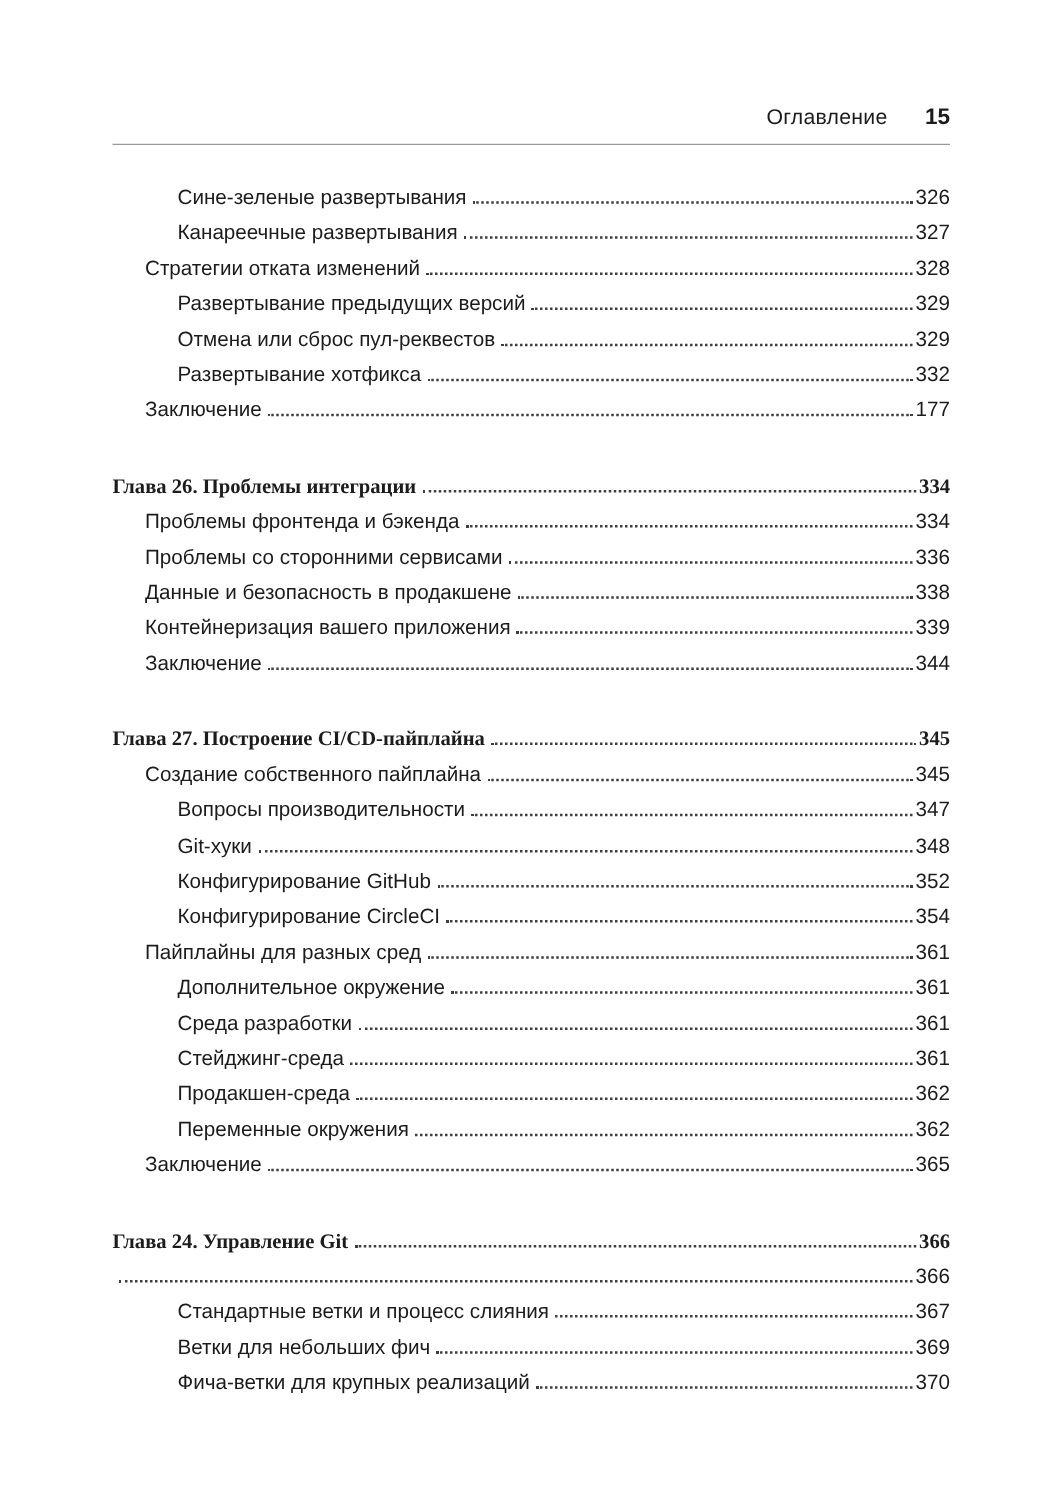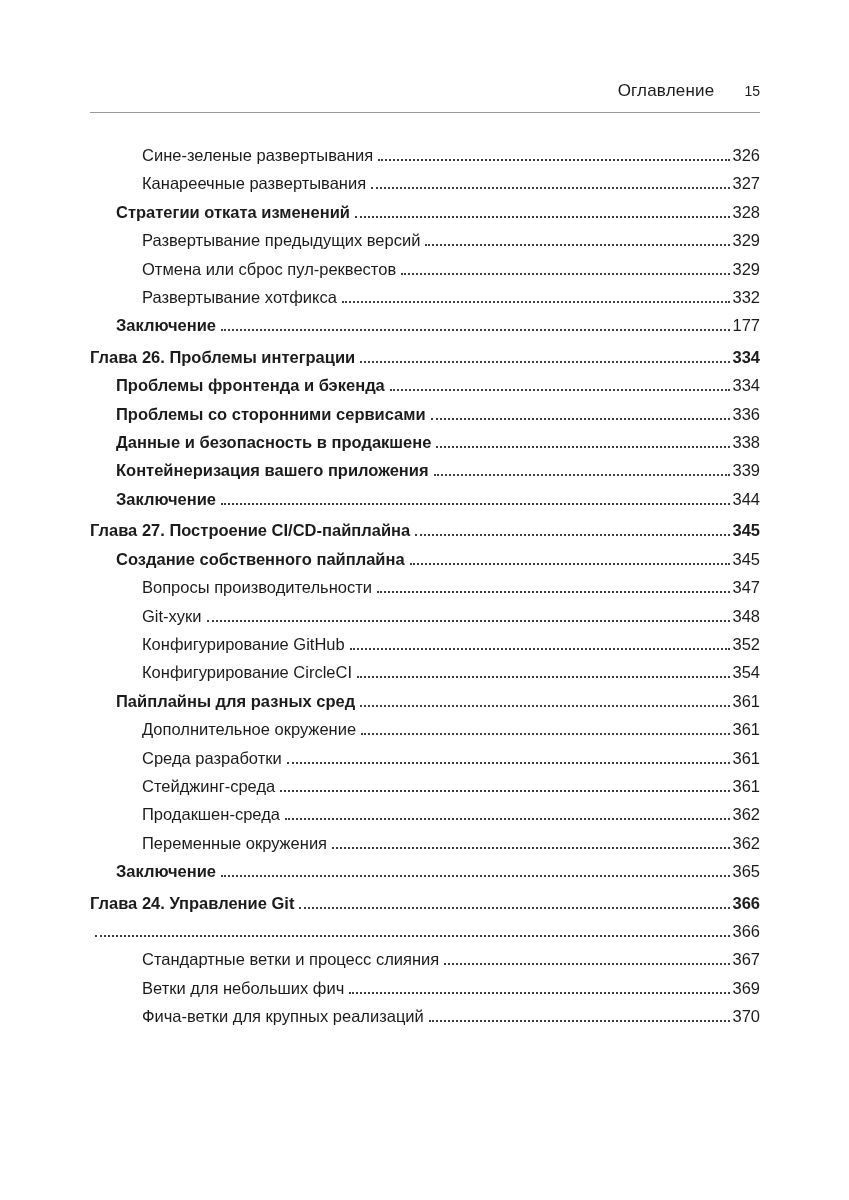--- a/index.html
+++ b/index.html
@@ -19,31 +19,31 @@
   }
   .header {
     display: flex;
     justify-content: flex-end;
     align-items: baseline;
     gap: 30px;
     padding-bottom: 11px;
     border-bottom: 1px solid #9a9a9a;
   }
   .header-title { font-size: 17px; letter-spacing: 0.2px; }
-  .header-page  { font-size: 14px; font-weight: normal; margin-top: 19px; }
+  .header-page  { font-size: 18px; font-weight: bold; margin-top: 19px; }
   .toc { margin-top: 28px; }
   .toc-row {
     display: flex;
     align-items: baseline;
     font-size: 16.5px;
     line-height: 28.4px;
     white-space: nowrap;
   }
-  .toc-row.chapter { font-weight: bold; margin-top: 3px; }
-  .toc-row.section   .label { padding-left: 26px; font-weight: bold; }
+  .toc-row.chapter { font-weight: bold; margin-top: 32px; font-family: Liberation Serif, serif; }
+  .toc-row.section   .label { padding-left: 26px; }
   .toc-row.subsection .label { padding-left: 52px; }
   .label { flex: 0 0 auto; }
   .leader {
     flex: 1 1 auto;
     min-width: 16px;
     margin: 0 2px 0 5px;
     border-bottom: 2px dotted #3f3f3f;
   }
   .pagenum { flex: 0 0 auto; text-align: center; }
 </style>

